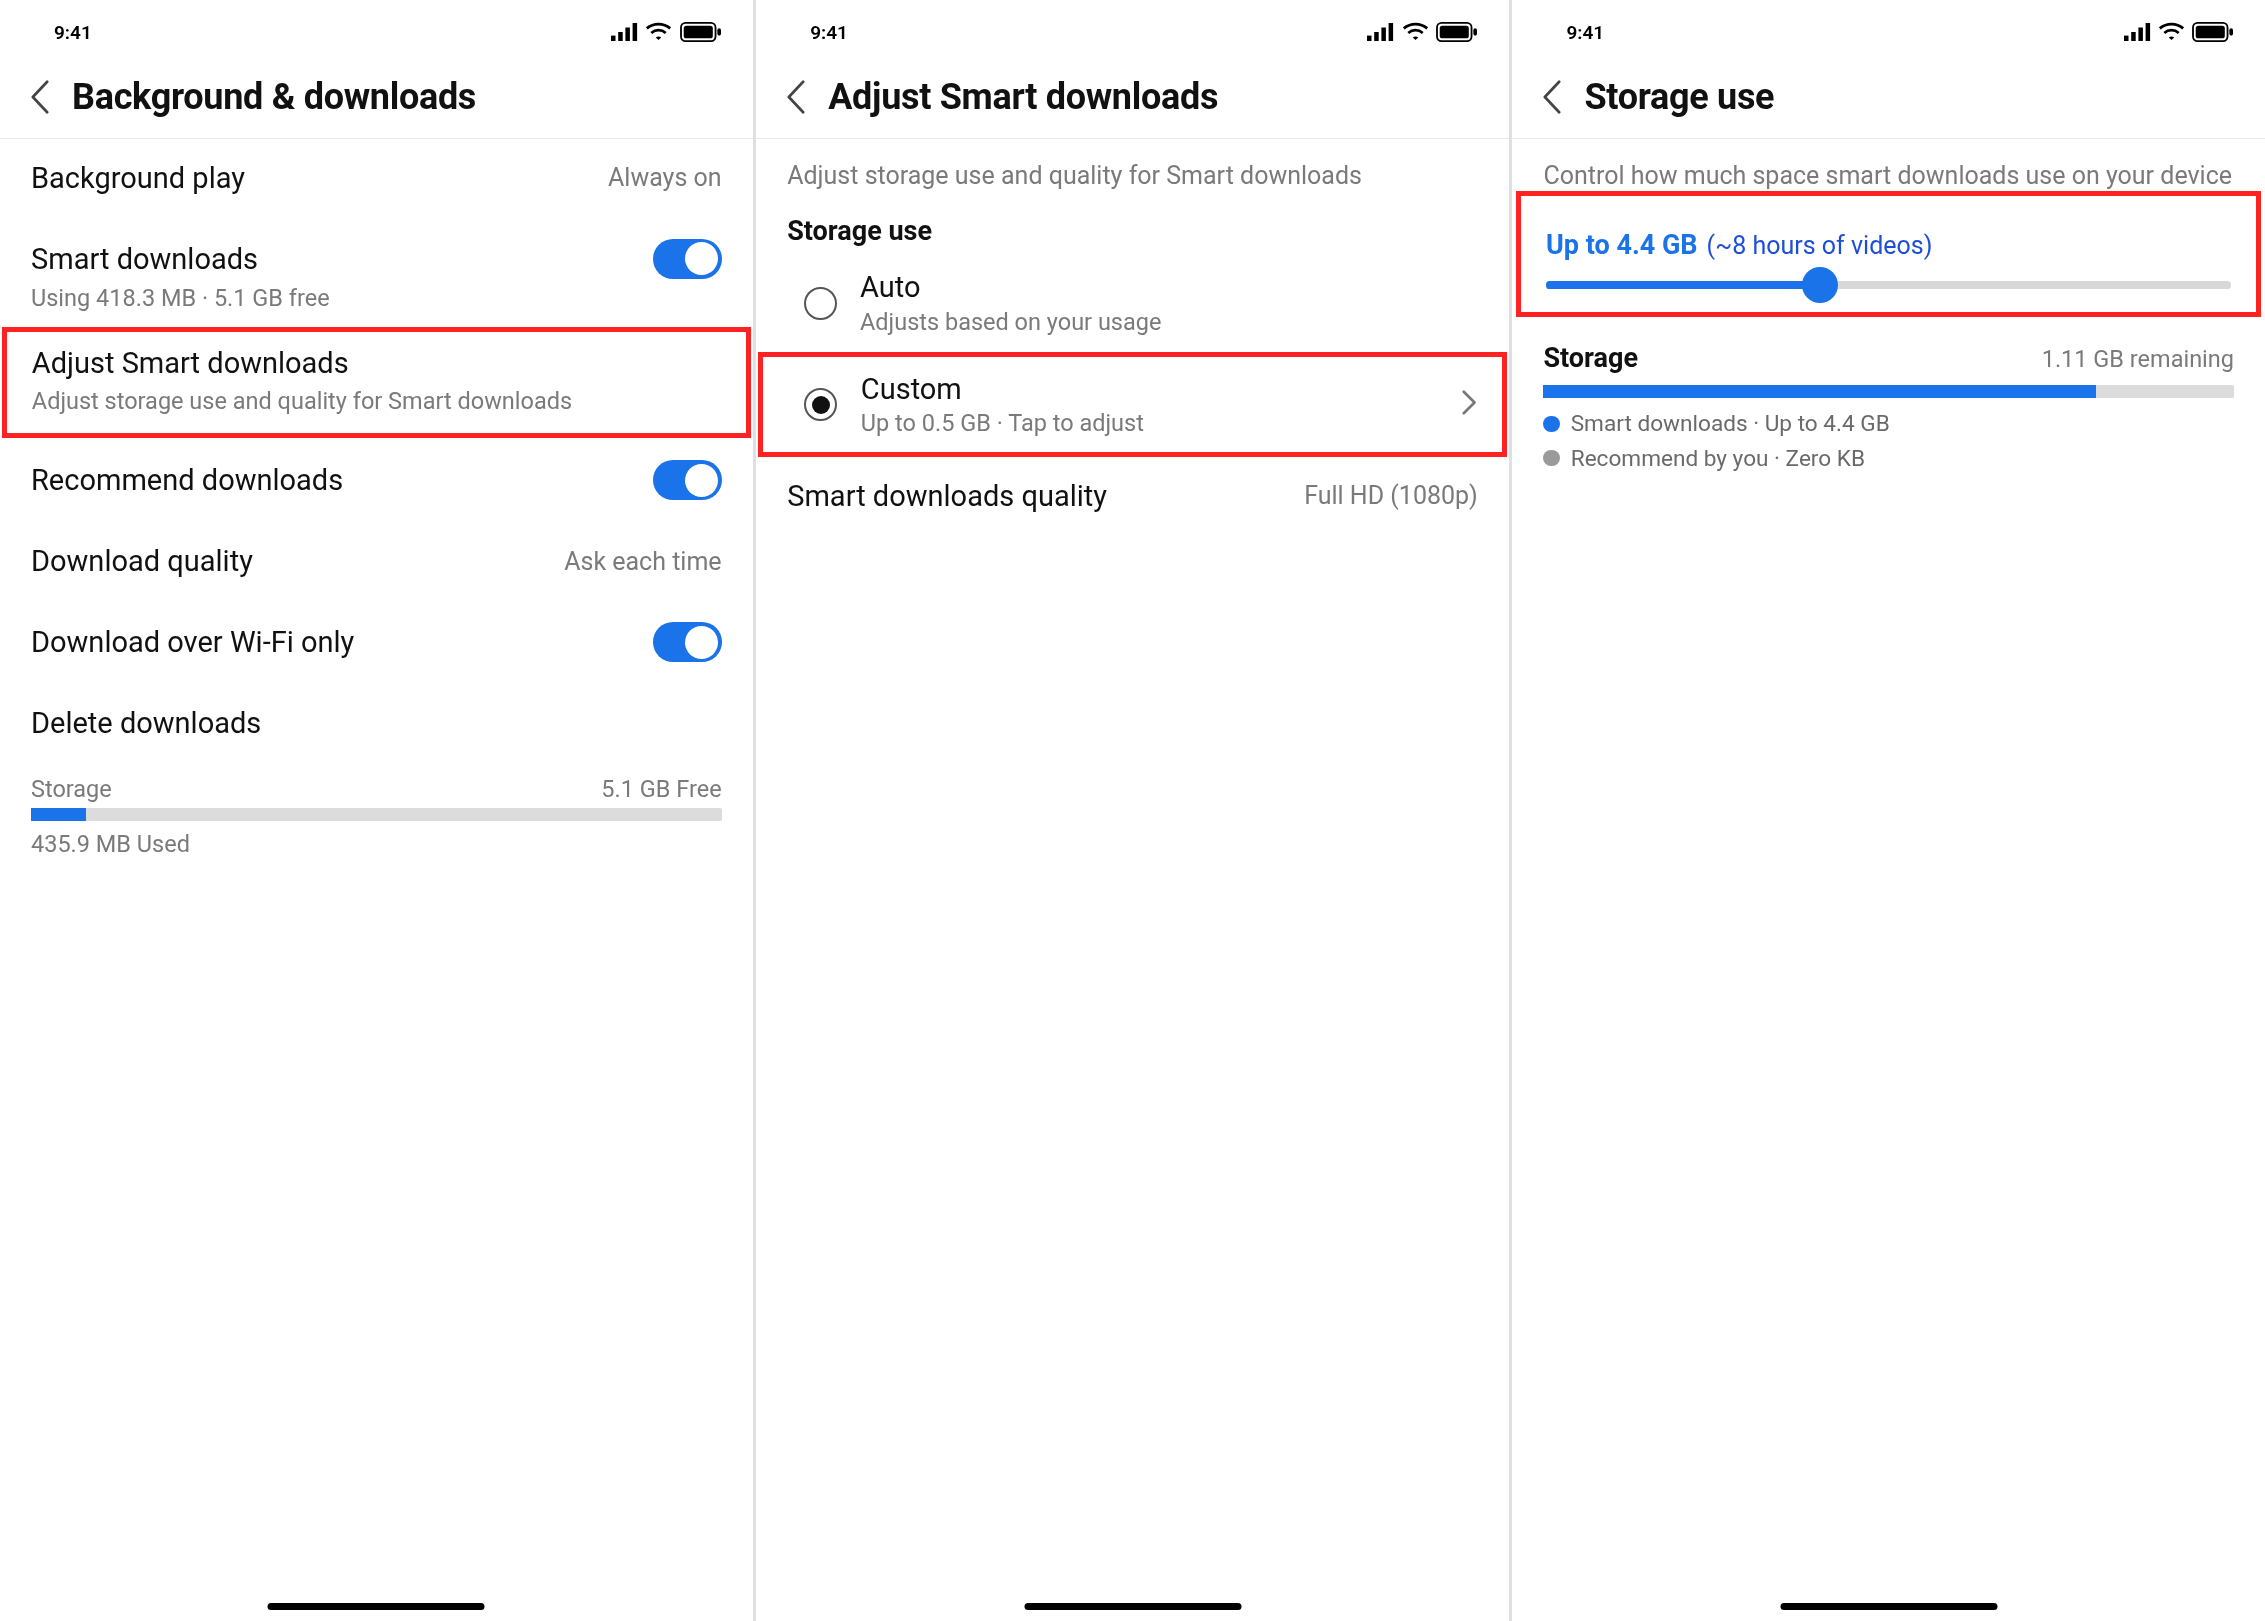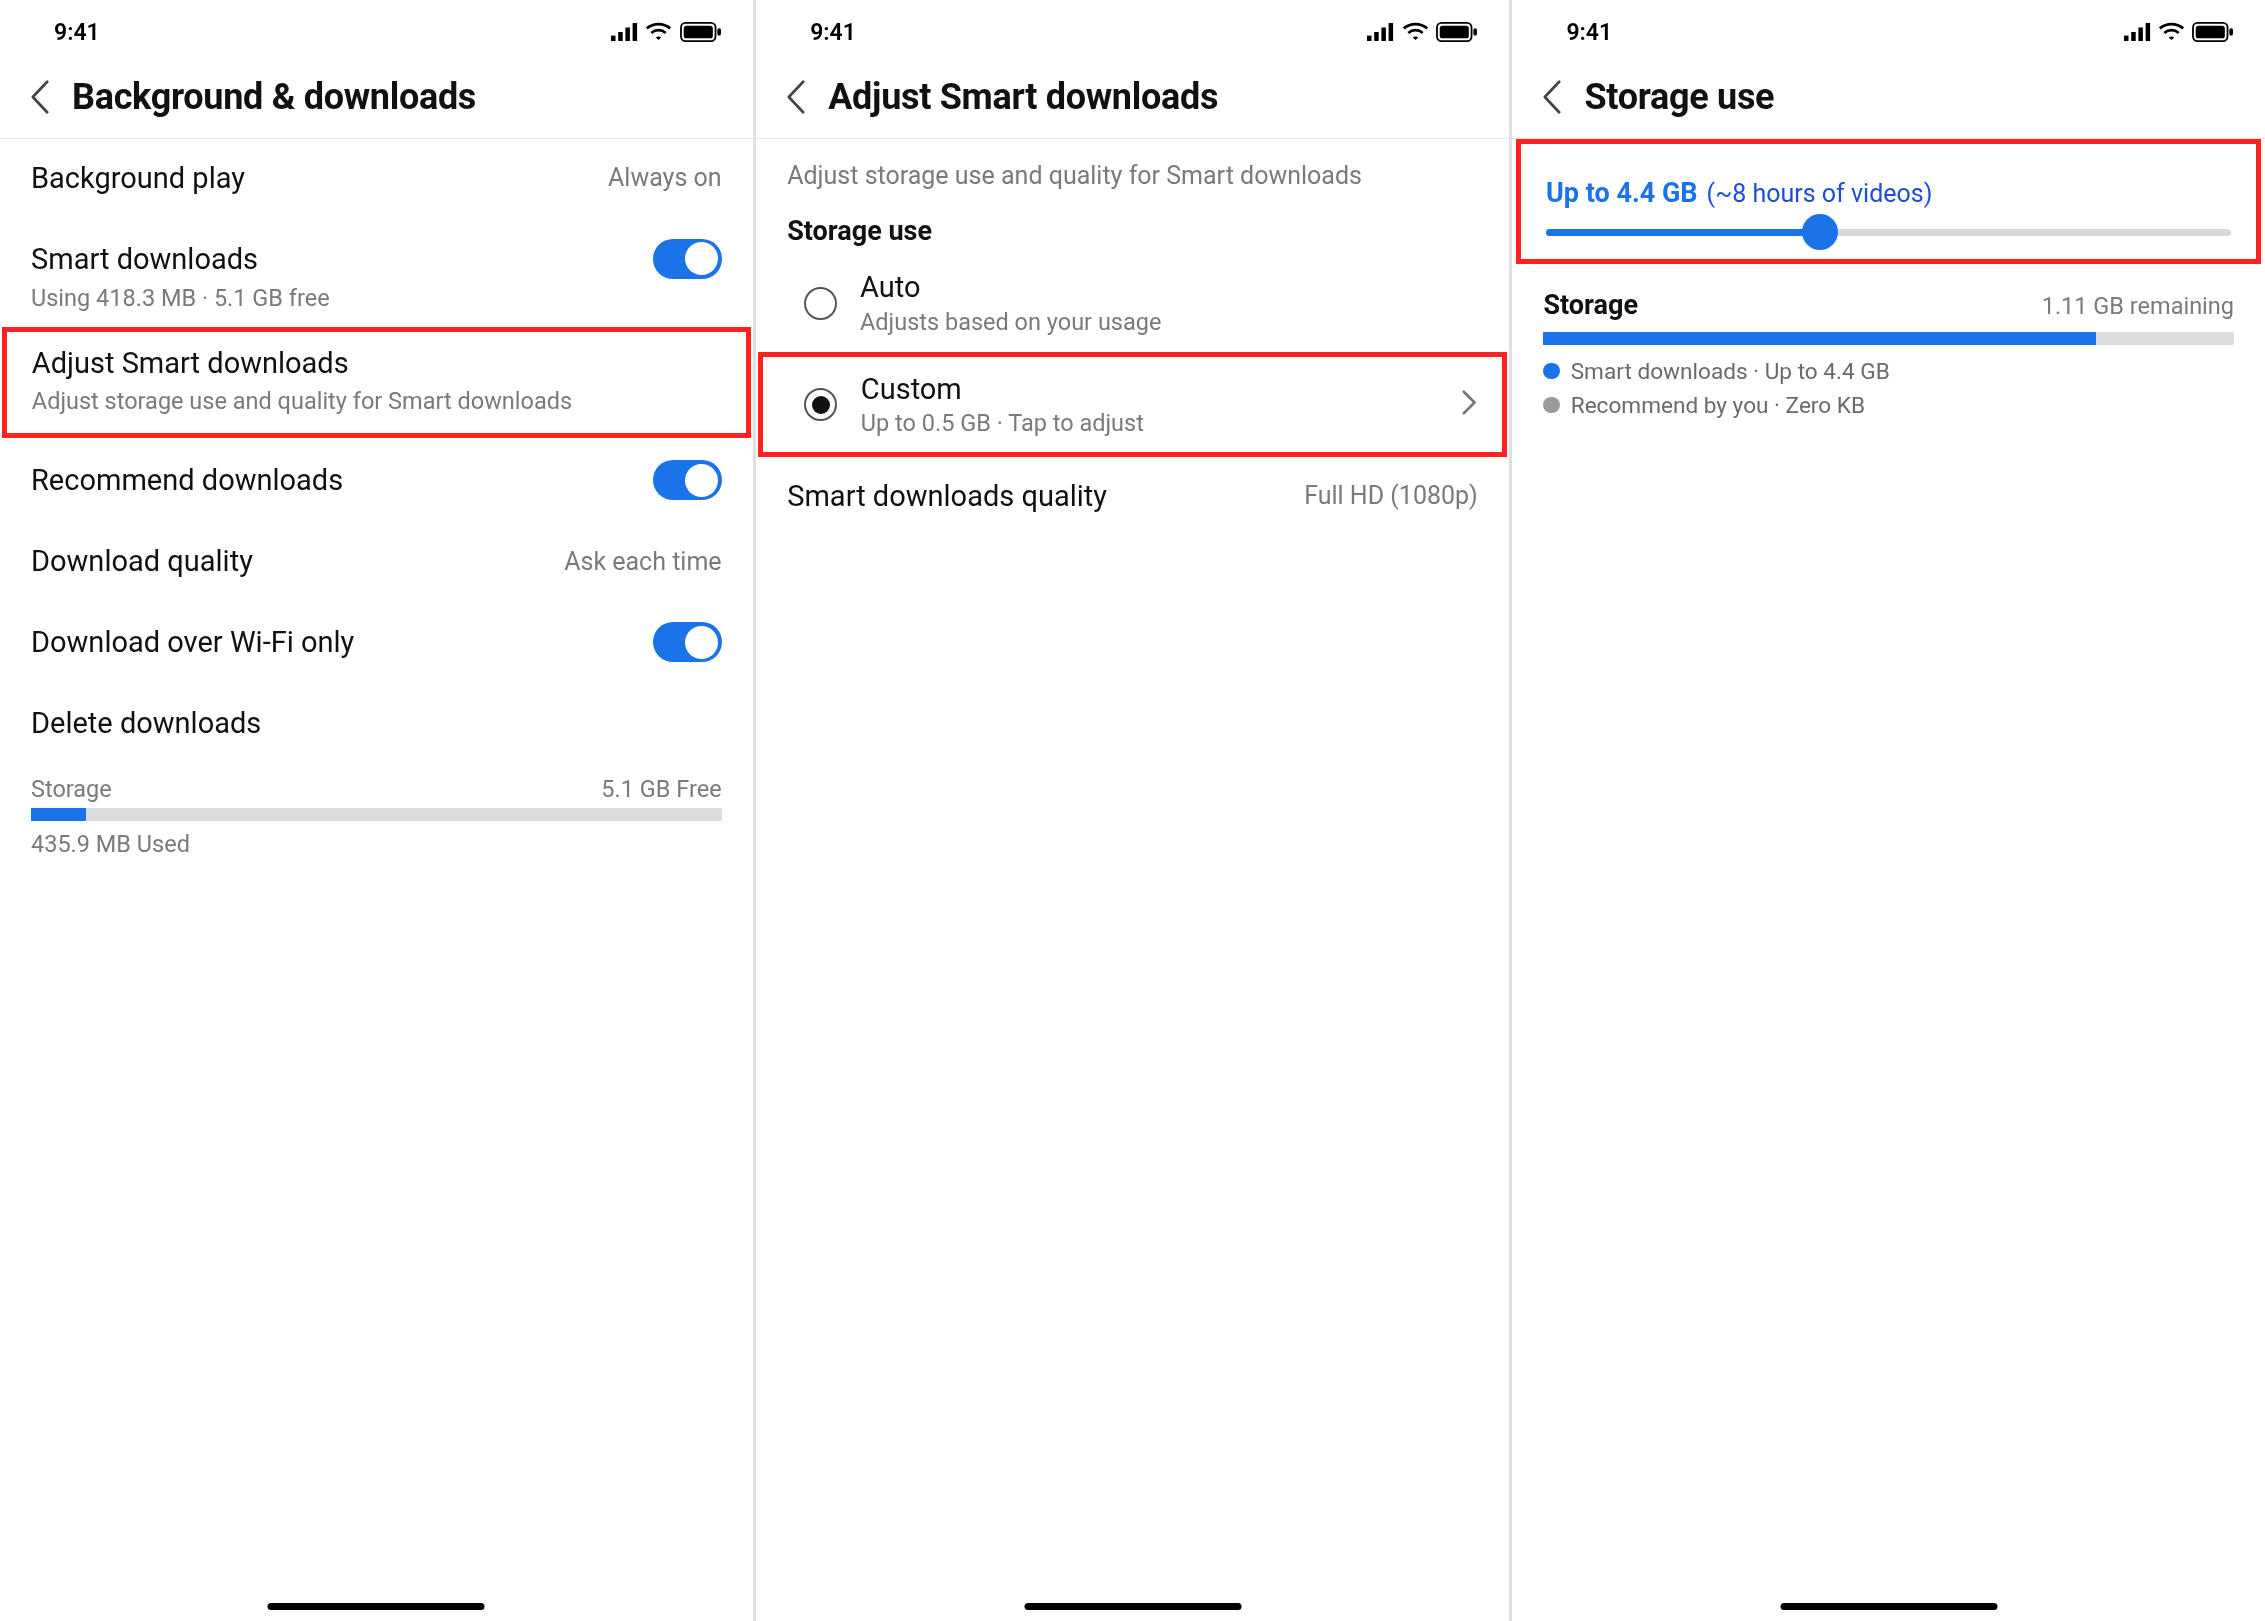--- a/index.html
+++ b/index.html
@@ -18,21 +18,21 @@
     display: flex;
     flex-direction: column;
     position: relative;
   }
   .status-bar {
     display: flex;
     justify-content: space-between;
     align-items: center;
     padding: 1px 31px 0 54px;
     height: 63px;
-    font-size: 23px;
+    font-size: 19px;
     font-weight: 600;
     color: #000;
   }
   .status-right { display: flex; align-items: center; gap: 7.2px; }
   .signal-icon, .wifi-icon, .battery-icon { display: inline-flex; align-items: center; }
   .header {
     display: flex;
     align-items: center;
     padding: 12.7px 25px 20px 25px;
     border-bottom: 0.9px solid #e8e8e8;
@@ -282,20 +282,21 @@
   </div>
   <div class="header">
     <span class="back-btn">
         <svg width="22" height="34" viewBox="0 0 24 38">
           <path d="M20 2 L4 19 L20 36" stroke="#444" stroke-width="3" fill="none" stroke-linecap="round" stroke-linejoin="round"></path>
         </svg>
       </span>
     <span class="page-title">Storage use</span>
   </div>
   <div class="content">
+    <div class="desc" style="padding-bottom:1.8px">Control how much space smart downloads use on your device</div>
 
     <div class="highlight-red" style="margin:0 3.6px;padding:9px 25px 23.5px 25px">
       <div class="slider-label">
         <span class="main">Up to 4.4 GB</span>
         <span class="sub2">(~8 hours of videos)</span>
       </div>
       <div class="slider-track">
         <div class="slider-fill" style="width:40%"></div>
         <div class="slider-thumb" style="left:40%"></div>
       </div>

